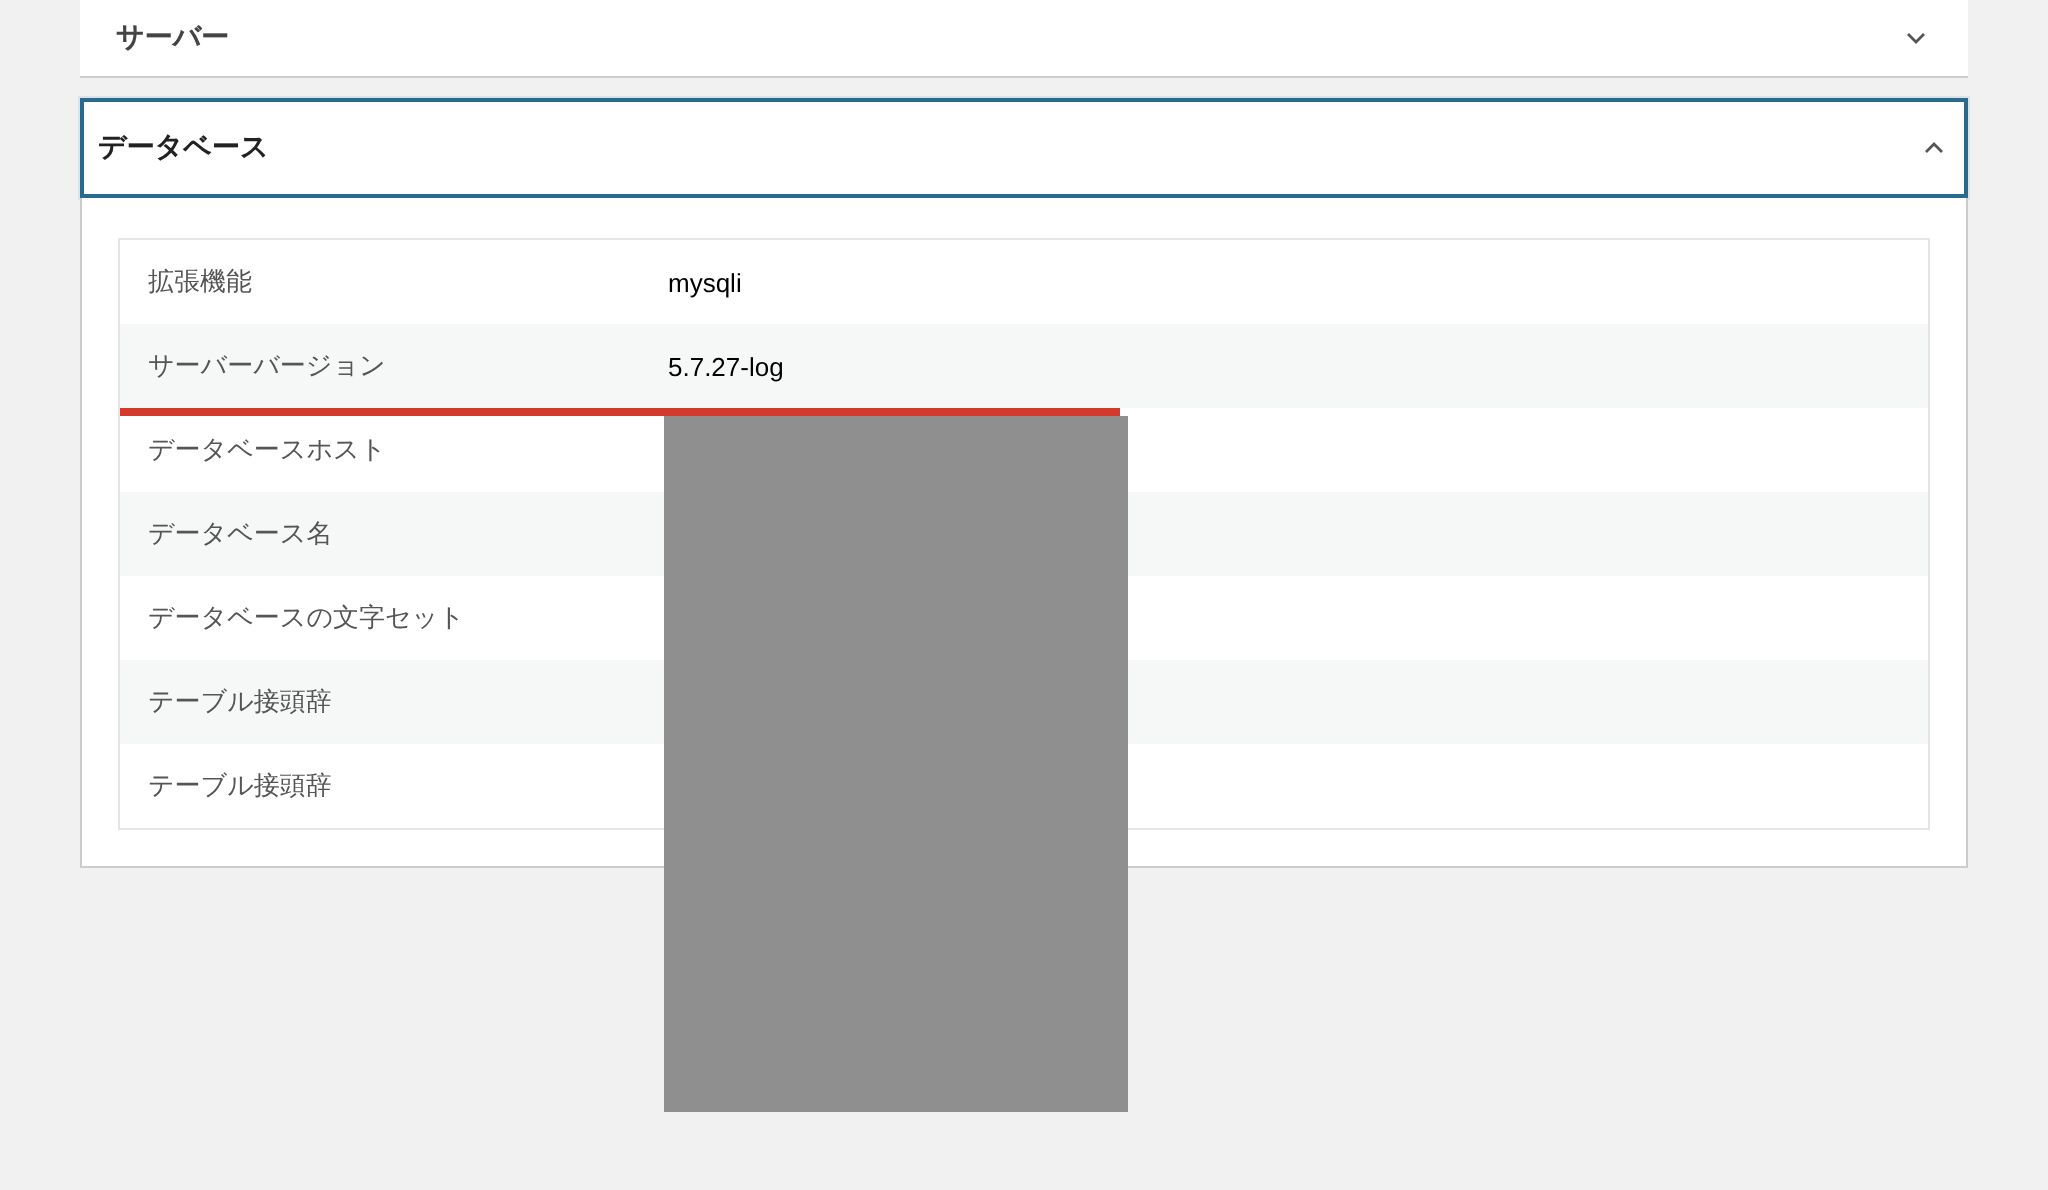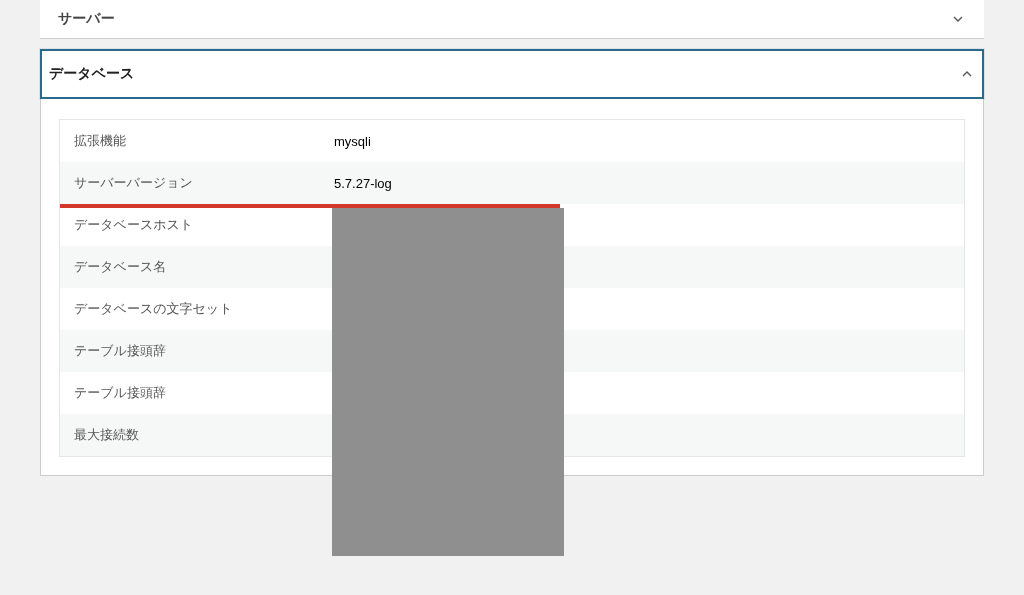--- a/index.html
+++ b/index.html
@@ -166,24 +166,20 @@
         <div class="row-label">テーブル接頭辞</div>
         <div class="row-value"></div>
       </div>
 
       <div class="row">
         <div class="row-label">テーブル接頭辞</div>
         <div class="row-value"></div>
       </div>
 
 
-      <div class="row">
-        <div class="row-label">最大接続数</div>
-        <div class="row-value"></div>
-      </div>
 
       <div class="underline-red"></div>
       <div class="redact-block"></div>
 
     </div>
   </div>
 
 </div>
 
 </body></html>

